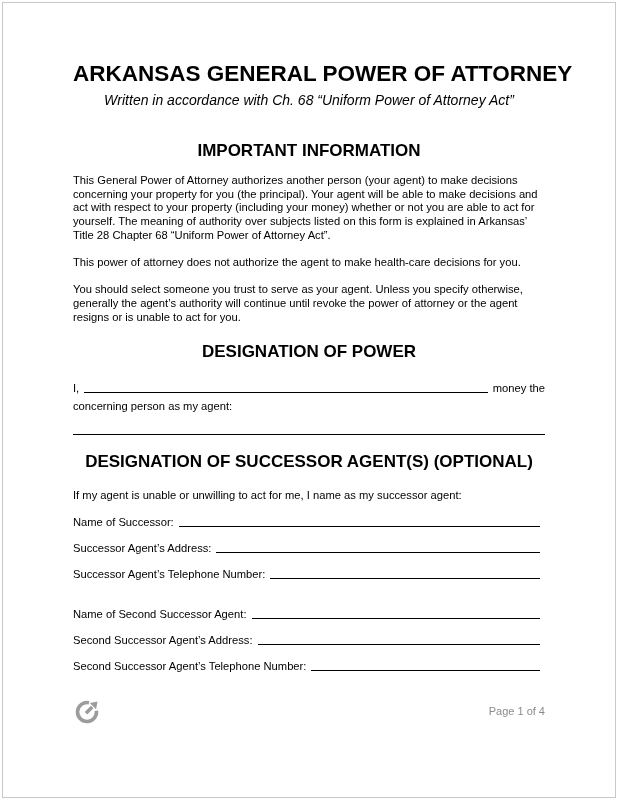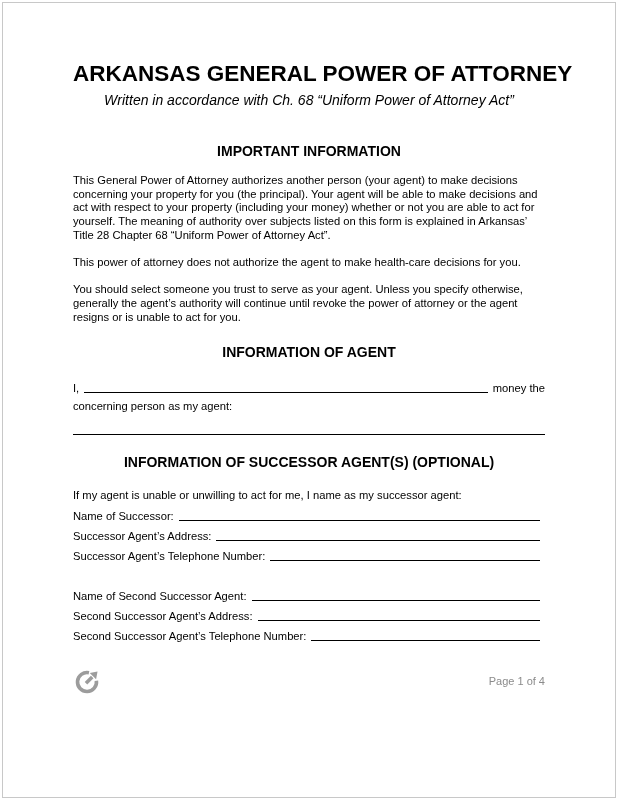--- a/index.html
+++ b/index.html
@@ -24,21 +24,21 @@
     font-size:22.5px; font-weight:bold;
     line-height:28px; text-align:center;
     white-space:nowrap;
   }
   .doc-subtitle {
     margin-top:4px;
     font-size:14px; font-style:italic;
     text-align:center;
   }
   .sec-heading {
-    font-size:14px; font-weight:bold; text-align:center;
+    font-size:17px; font-weight:bold; text-align:center;
     line-height:14px;
   }
   .h-important { margin-top:36px; }
   .h-agent     { margin-top:21px; }
   .h-successor { margin-top:20px; }
   p, .fill-row, .line2 {
     font-size:11.2px; line-height:13.7px;
   }
   .p1 { margin-top:16px; }
   .p2 { margin-top:13px; }
@@ -54,21 +54,21 @@
     height:12px;
   }
   .fill-row .label { white-space:nowrap; }
   .agent-intro { margin-top:22px; }
   .line2 { margin-top:5px; }
   .full-line {
     margin-top:7px; height:14px;
     border-bottom:1.5px solid #000;
   }
   .succ-intro { margin-top:20px; }
-  .field-row { margin-top:6px; }
+  .field-row { margin-top:12px; }
   .succ2-intro { margin-top:20px; line-height:21px; }
   .field-row-first2 { margin-top:26px; }
   .footer {
     margin-top:24px;
     display:flex; justify-content:space-between; align-items:center;
   }
   .page-num { font-size:11px; color:#8b8b8b; }
   .logo svg { display:block; }
 </style>
 </head>
@@ -80,31 +80,31 @@
 
   <h1 class="doc-title">ARKANSAS GENERAL POWER OF ATTORNEY</h1>
   <div class="doc-subtitle">Written in accordance with Ch. 68 “Uniform Power of Attorney Act”</div>
 
   <div class="sec-heading h-important">IMPORTANT INFORMATION</div>
 
   <p class="p1">This General Power of Attorney authorizes another person (your agent) to make decisions concerning your property for you (the principal). Your agent will be able to make decisions and act with respect to your property (including your money) whether or not you are able to act for yourself. The meaning of authority over subjects listed on this form is explained in Arkansas’ Title 28 Chapter 68 “Uniform Power of Attorney Act”.</p>
   <p class="p2">This power of attorney does not authorize the agent to make health-care decisions for you.</p>
   <p class="p3">You should select someone you trust to serve as your agent. Unless you specify otherwise, generally the agent’s authority will continue until revoke the power of attorney or the agent resigns or is unable to act for you.</p>
 
-  <div class="sec-heading h-agent">INFORMATION OF AGENT</div>
+  <div class="sec-heading h-agent">DESIGNATION OF POWER</div>
 
   <div class="fill-row agent-intro">
     <span class="label">I,</span>
     <span class="fill"></span>
     <span class="label">money the</span>
   </div>
   <div class="line2">concerning person as my agent:</div>
   <div class="full-line"></div>
 
-  <div class="sec-heading h-successor">INFORMATION OF SUCCESSOR AGENT(S) (OPTIONAL)</div>
+  <div class="sec-heading h-successor">DESIGNATION OF SUCCESSOR AGENT(S) (OPTIONAL)</div>
 
   <p class="succ-intro">If my agent is unable or unwilling to act for me, I name as my successor agent:</p>
 
   <div class="fill-row field-row">
     <span class="label">Name of Successor:</span>
     <span class="fill"></span>
   </div>
   <div class="fill-row field-row">
     <span class="label">Successor Agent’s Address:</span>
     <span class="fill"></span>

